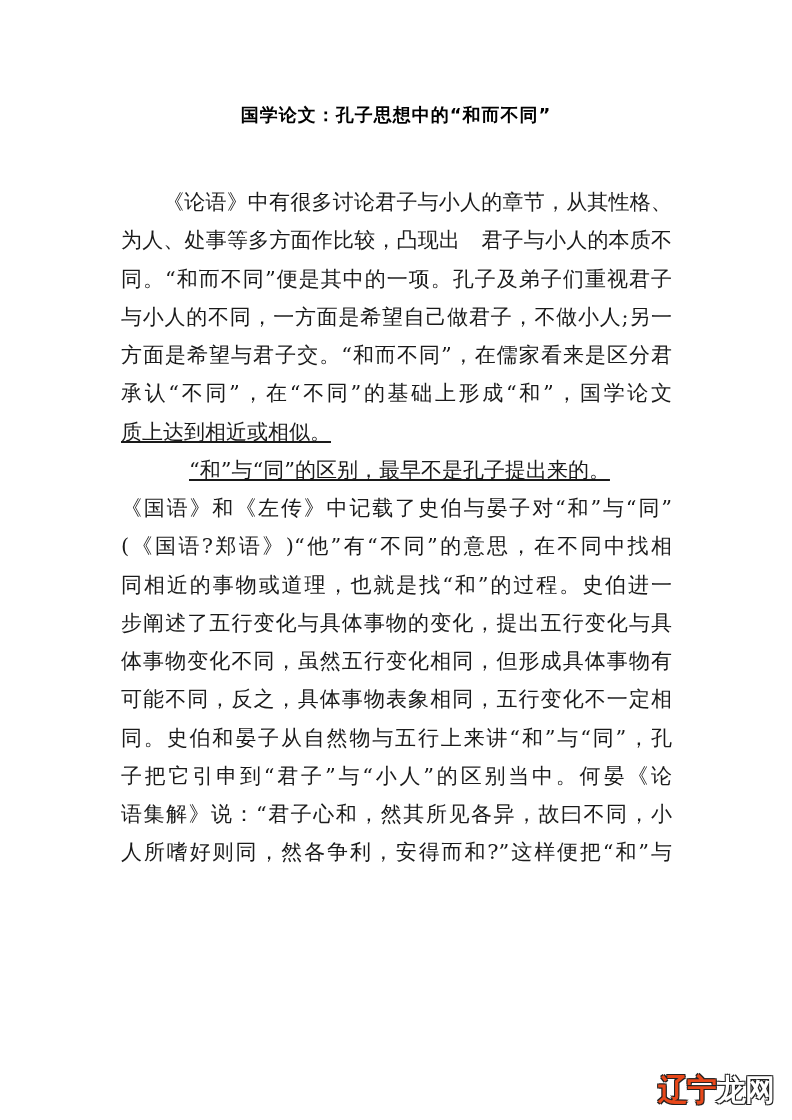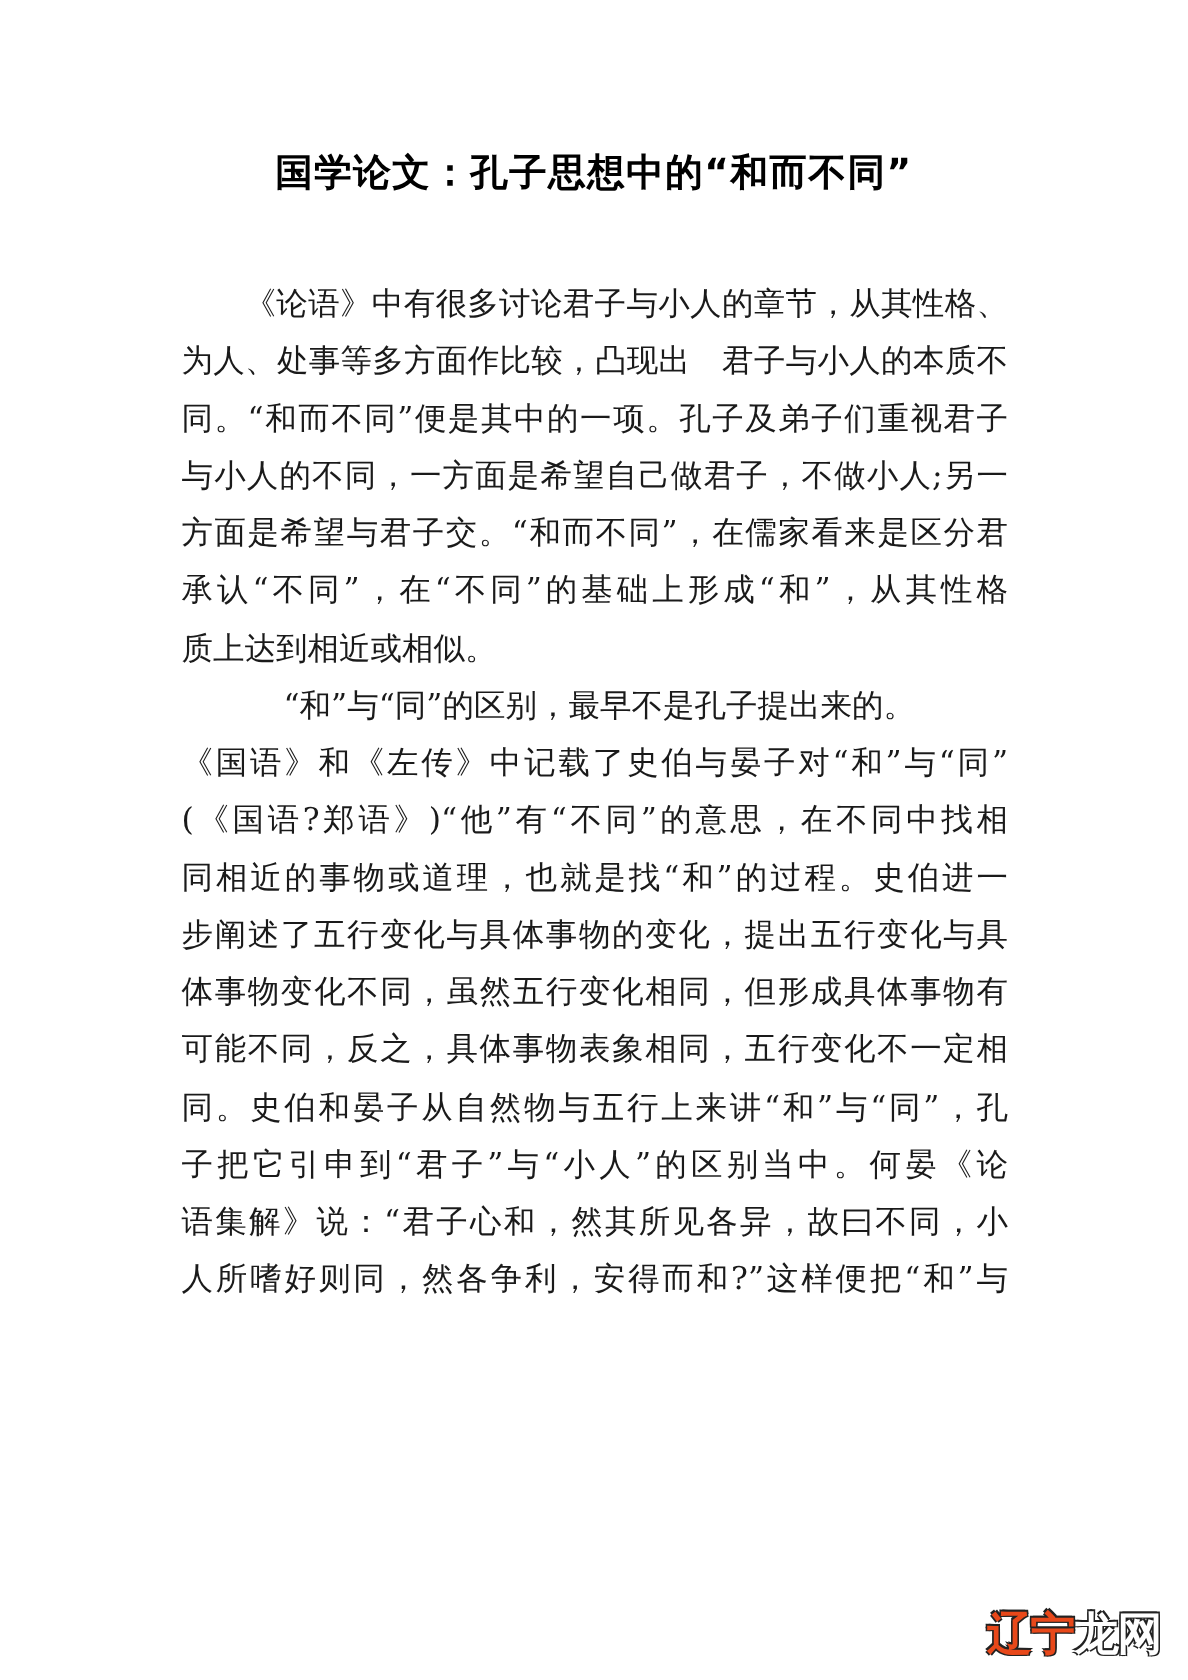--- a/index.html
+++ b/index.html
@@ -23,21 +23,21 @@
       background: #ffffff;
     }
     .title {
       position: absolute;
       left: 0;
       top: 98px;
       width: 792px;
       text-align: center;
       font-family: "DejaVu Sans", "Liberation Sans", sans-serif;
       font-weight: bold;
-      font-size: 25px;
+      font-size: 18px;
       letter-spacing: 1px;
       color: #000000;
       line-height: 34px;
     }
     .body {
       position: absolute;
       left: 121px;
       top: 183px;
       width: 551px;
     }
@@ -45,20 +45,21 @@
       height: 38.25px;
       line-height: 38.25px;
       font-size: 21px;
       white-space: nowrap;
       text-align: justify;
       text-align-last: justify;
       color: #1a1a1a;
     }
     .line.last {
       text-align-last: left;
+      text-decoration: underline;
     }
     .line.indent1 { padding-left: 42px; }
     .line.indent2 { padding-left: 68px; }
     .watermark {
       position: absolute;
       left: 658px;
       top: 1074px;
       height: 32px;
       font-family: "DejaVu Sans", "Liberation Sans", sans-serif;
       font-weight: bold;
@@ -82,21 +83,21 @@
 
   <div class="title">国学论文：孔子思想中的“和而不同”</div>
 
   <div class="body">
     <div class="paragraph">
       <div class="line indent1">《论语》中有很多讨论君子与小人的章节，从其性格、</div>
       <div class="line">为人、处事等多方面作比较，凸现出　君子与小人的本质不</div>
       <div class="line">同。“和而不同”便是其中的一项。孔子及弟子们重视君子</div>
       <div class="line">与小人的不同，一方面是希望自己做君子，不做小人;另一</div>
       <div class="line">方面是希望与君子交。“和而不同”，在儒家看来是区分君</div>
-      <div class="line">承认“不同”，在“不同”的基础上形成“和”，从其性格</div>
+      <div class="line">承认“不同”，在“不同”的基础上形成“和”，国学论文</div>
       <div class="line last">质上达到相近或相似。</div>
     </div>
     <div class="paragraph">
       <div class="line indent2 last">“和”与“同”的区别，最早不是孔子提出来的。</div>
       <div class="line">《国语》和《左传》中记载了史伯与晏子对“和”与“同”</div>
       <div class="line">(《国语?郑语》)“他”有“不同”的意思，在不同中找相</div>
       <div class="line">同相近的事物或道理，也就是找“和”的过程。史伯进一</div>
       <div class="line">步阐述了五行变化与具体事物的变化，提出五行变化与具</div>
       <div class="line">体事物变化不同，虽然五行变化相同，但形成具体事物有</div>
       <div class="line">可能不同，反之，具体事物表象相同，五行变化不一定相</div>

